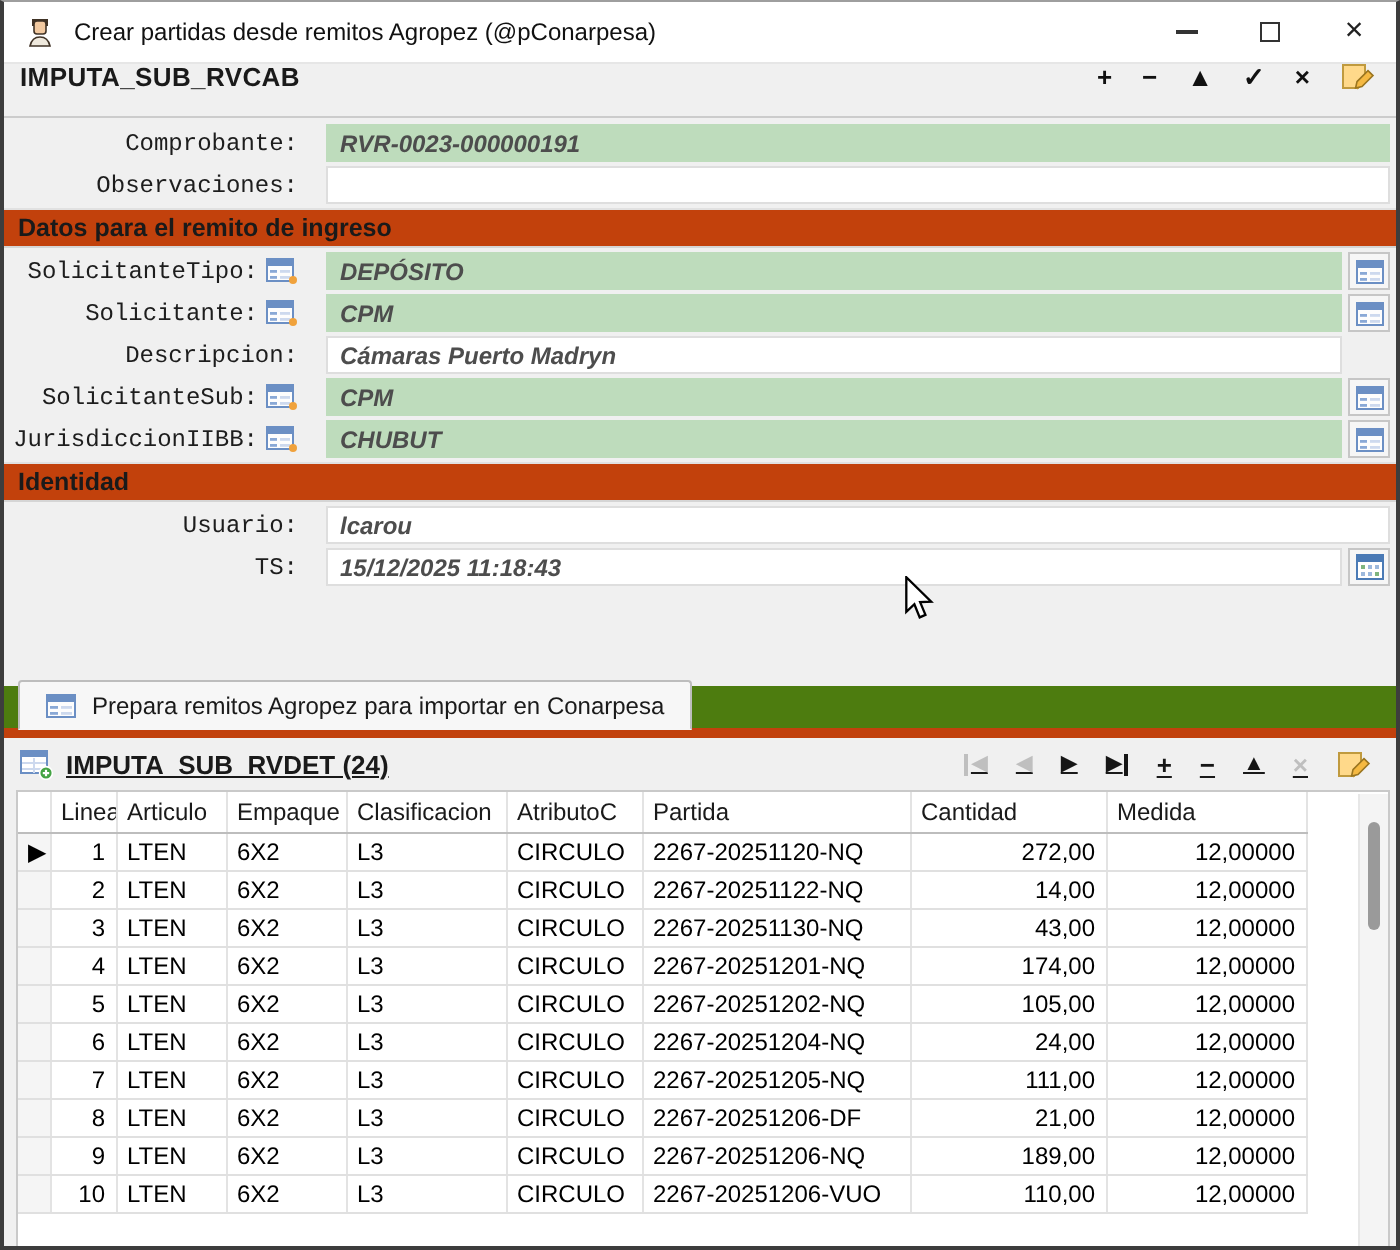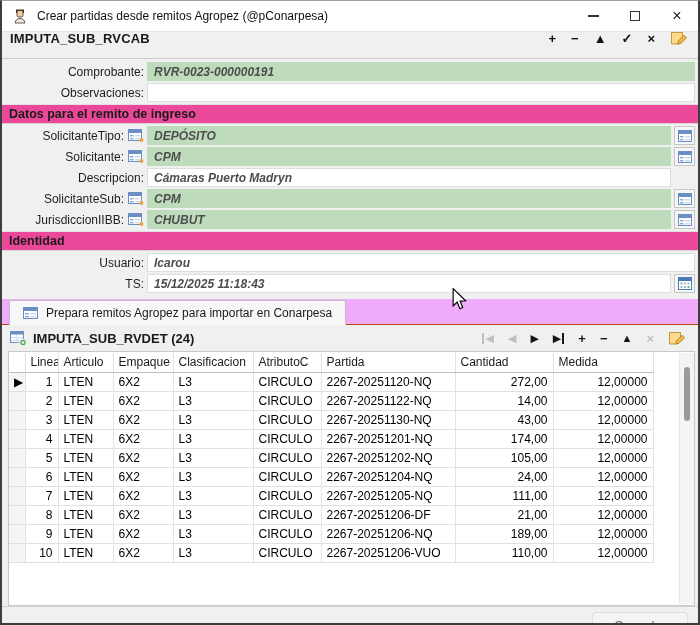--- a/index.html
+++ b/index.html
@@ -23,41 +23,41 @@
   
   .hdr-toolbar { height:27px; background:#f0f0f0; border-bottom:1px solid #cccccc;
     display:flex; align-items:center; padding:0 10px 13px 8px; }
   .hdr-title { font-weight:bold; font-size:13px; letter-spacing:.2px; }
   .hdr-icons { margin-left:auto; display:flex; align-items:center; gap:15px; }
   .tb-glyph { font-weight:bold; font-size:13px; color:#111; cursor:default; }
   
   .form-area { padding-top:2px; }
   .frow { display:flex; align-items:center; height:19px; margin:1px 3px 1px 0; }
   .frow + .frow { margin-top:2px; }
-  .flabel { width:145px; flex-shrink:0; display:flex; align-items:center;
-    justify-content:flex-end; color:#1d1d1d; padding-right:3px; gap:4px; }
+  .flabel { width:161px; flex-shrink:0; display:flex; align-items:center;
+    justify-content:flex-end; color:#1d1d1d; padding-right:14px; gap:4px;font-family:Liberation Mono, monospace; }
   .fvalue { flex:1; height:19px; display:flex; align-items:center; padding:0 6px;
     background:#fff; border:1px solid #dedede; font-weight:bold; font-style:italic;
     color:#4d4d4d; overflow:hidden; white-space:nowrap; }
   .fvalue.green { background:var(--green,#bedcbc); border-color:var(--green,#bedcbc); }
   .fbtn { width:21px; height:19px; margin-left:3px; background:#f6f6f6;
     border:1px solid #c6c6c6; display:flex; align-items:center; justify-content:center; }
   .fspacer { width:24px; height:19px; }
   .section { height:20px; line-height:19px; font-weight:bold; padding-left:7px;
-    background:#ec4899; border-top:1px solid #e1e1e1; border-bottom:1px solid #d5d5d5;
+    background:#c2410c; border-top:1px solid #e1e1e1; border-bottom:1px solid #d5d5d5;
     margin:2px 0; font-size:12.5px; }
   .splitter { height:5px; }
   
-  .tabbar { height:26px; background:#f0abfc; border-bottom:1px solid #c2410c;
-    display:flex; align-items:flex-end; padding-left:7px; }
+  .tabbar { height:26px; background:#4d7c0f; border-bottom:5px solid #c2410c;
+    display:flex; align-items:flex-end; padding-left:7px;margin-top:44px; }
   .tab { height:25px; margin-bottom:-1px; background:#f7f7f7;
     border:1px solid #bdbdbd; border-bottom:1px solid #f7f7f7;
     border-radius:2px 2px 0 0; display:flex; align-items:center; gap:8px; padding:0 13px; }
   
-  .grid-toolbar { height:26px; background:#f0f0f0; display:flex; align-items:center; padding:0 12px 0 8px; }
+  .grid-toolbar { height:26px; background:#f0f0f0; display:flex; align-items:center; padding:0 12px 0 8px;text-decoration:underline; }
   .grid-title { font-weight:bold; font-size:13px; margin-left:6px; }
   .nav-icons { margin-left:auto; display:flex; align-items:center; gap:14px; }
   .nav { font-size:11px; color:#161616; line-height:1; cursor:default; }
   .nav.dis { color:#bfbfbf; }
   .nav.bold { font-weight:bold; font-size:13px; }
   .nav.first { border-left:2px solid currentColor; padding-left:1px; }
   .nav.last  { border-right:2px solid currentColor; padding-right:1px; }
   
   .grid-panel { height:255px; margin:0 3px 0 6px; background:#fff;
     border:1px solid #c9c9c9; position:relative; overflow:hidden; }

